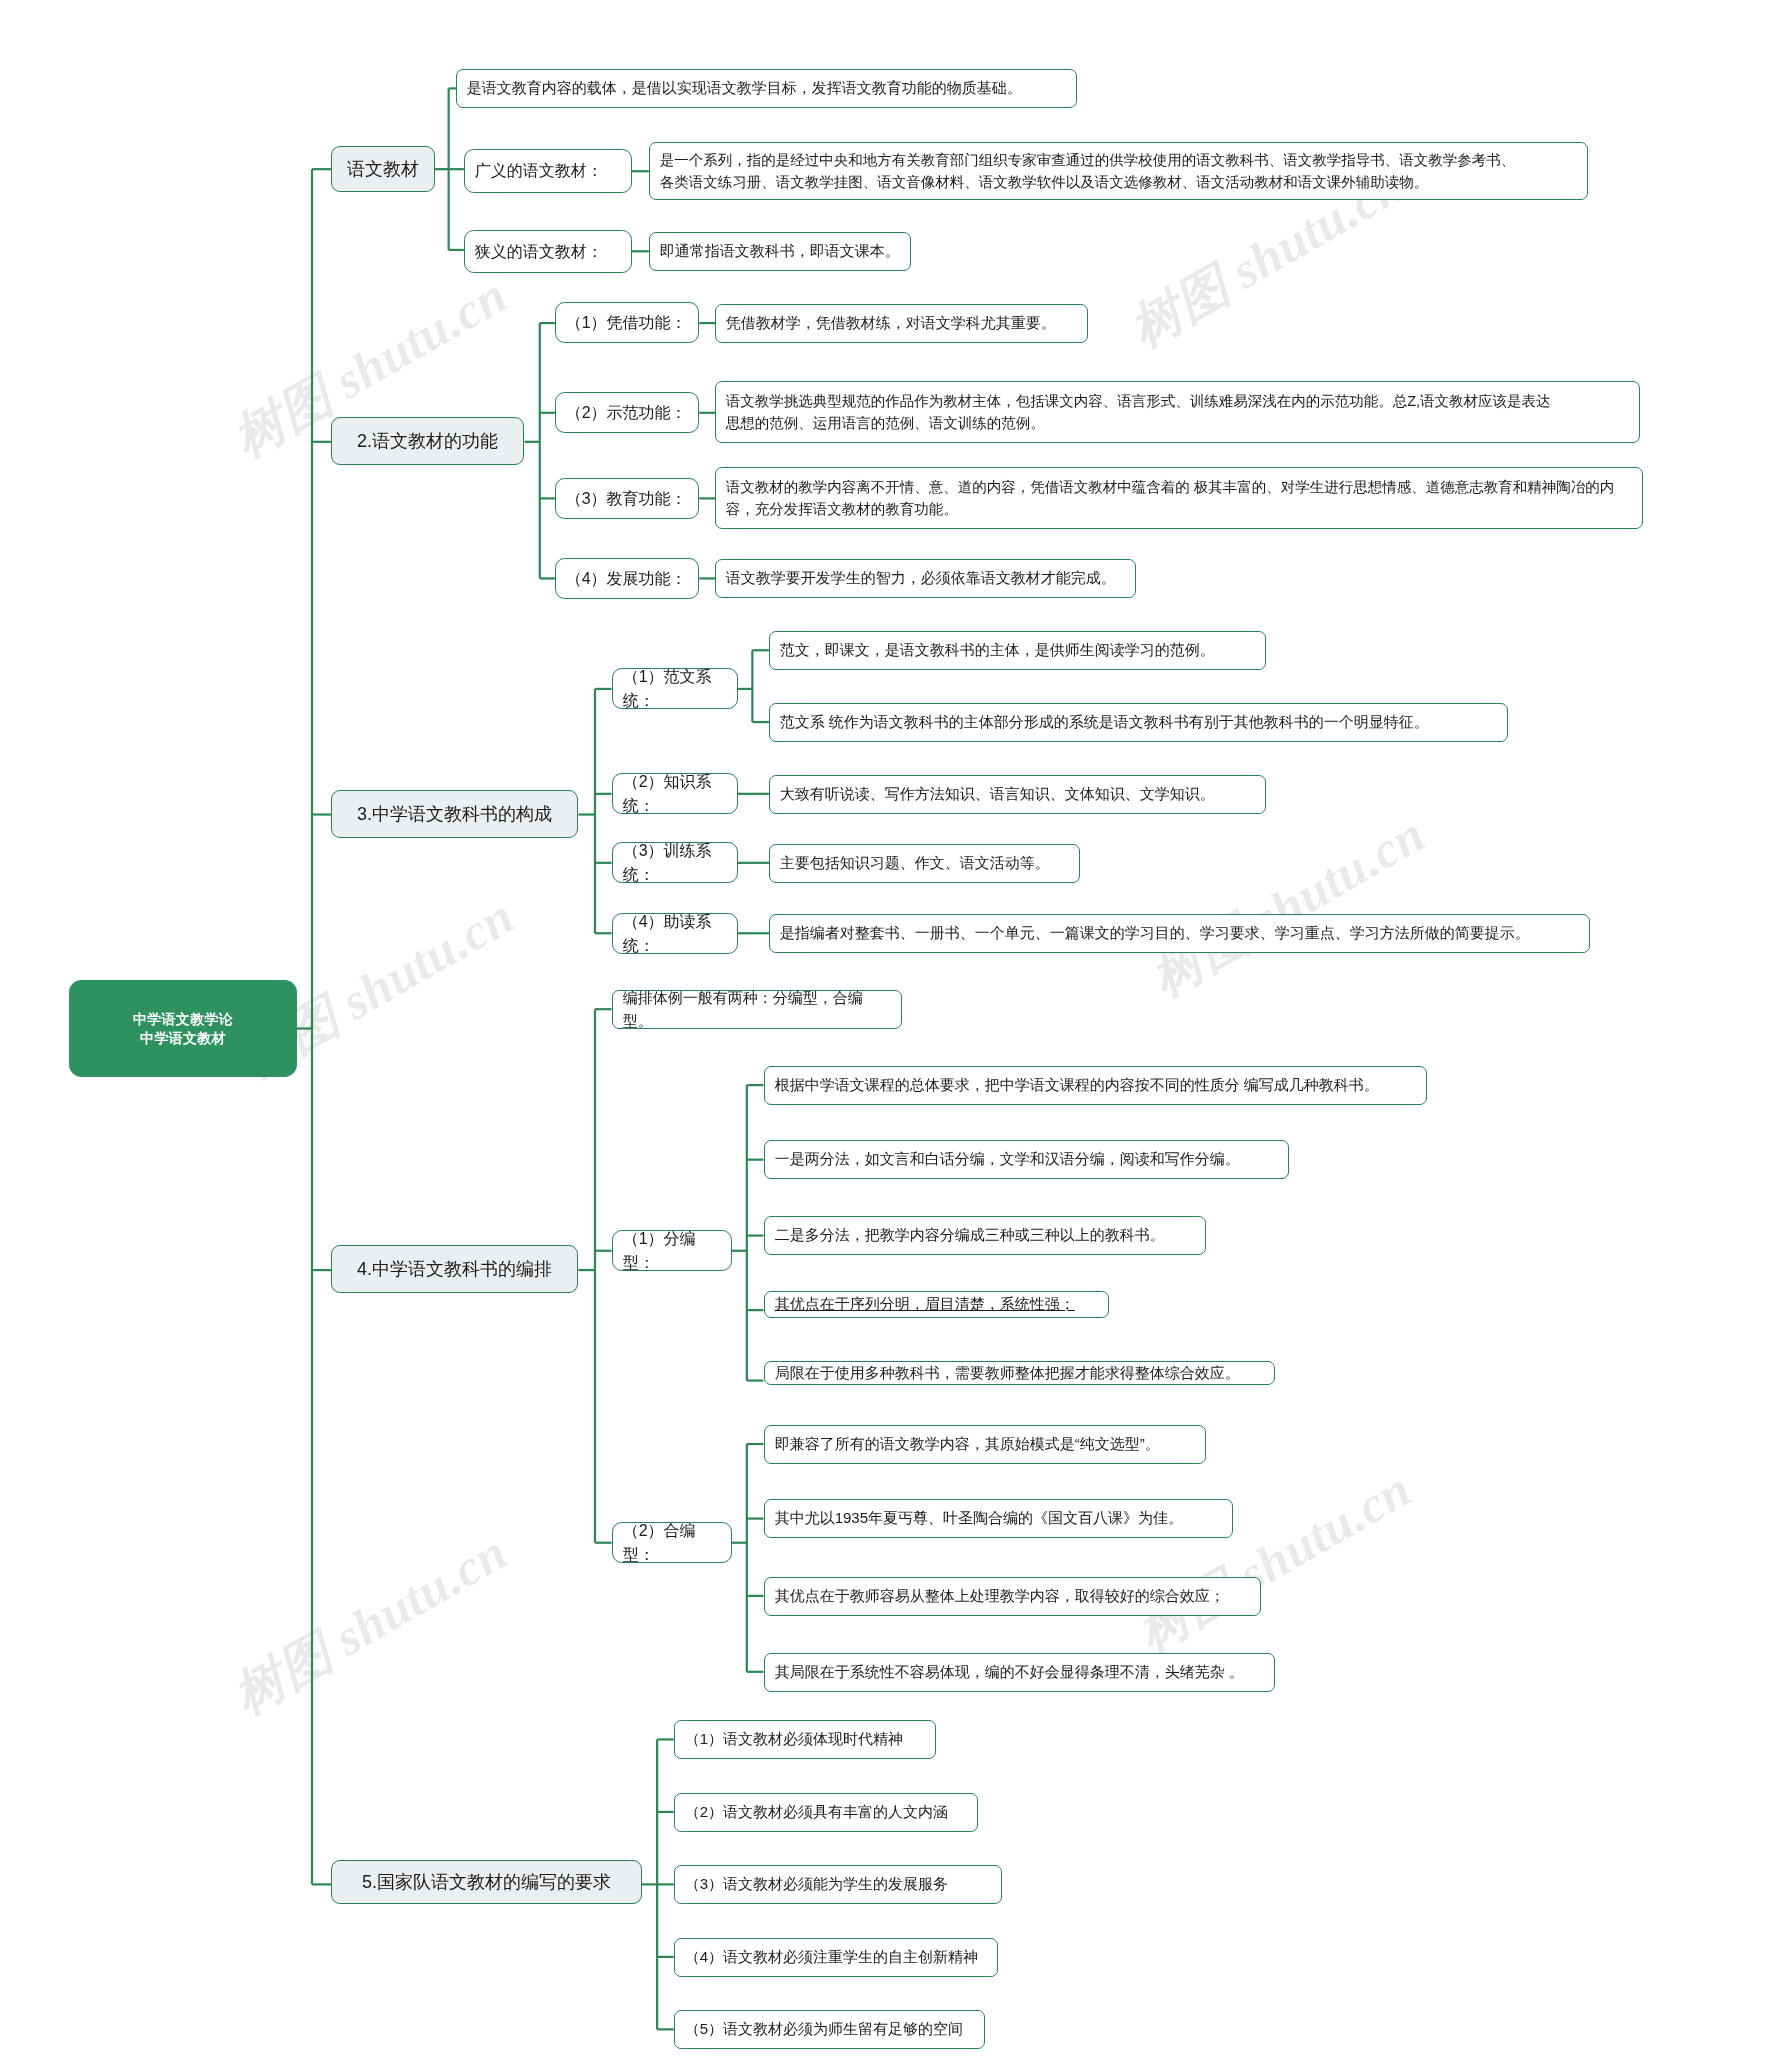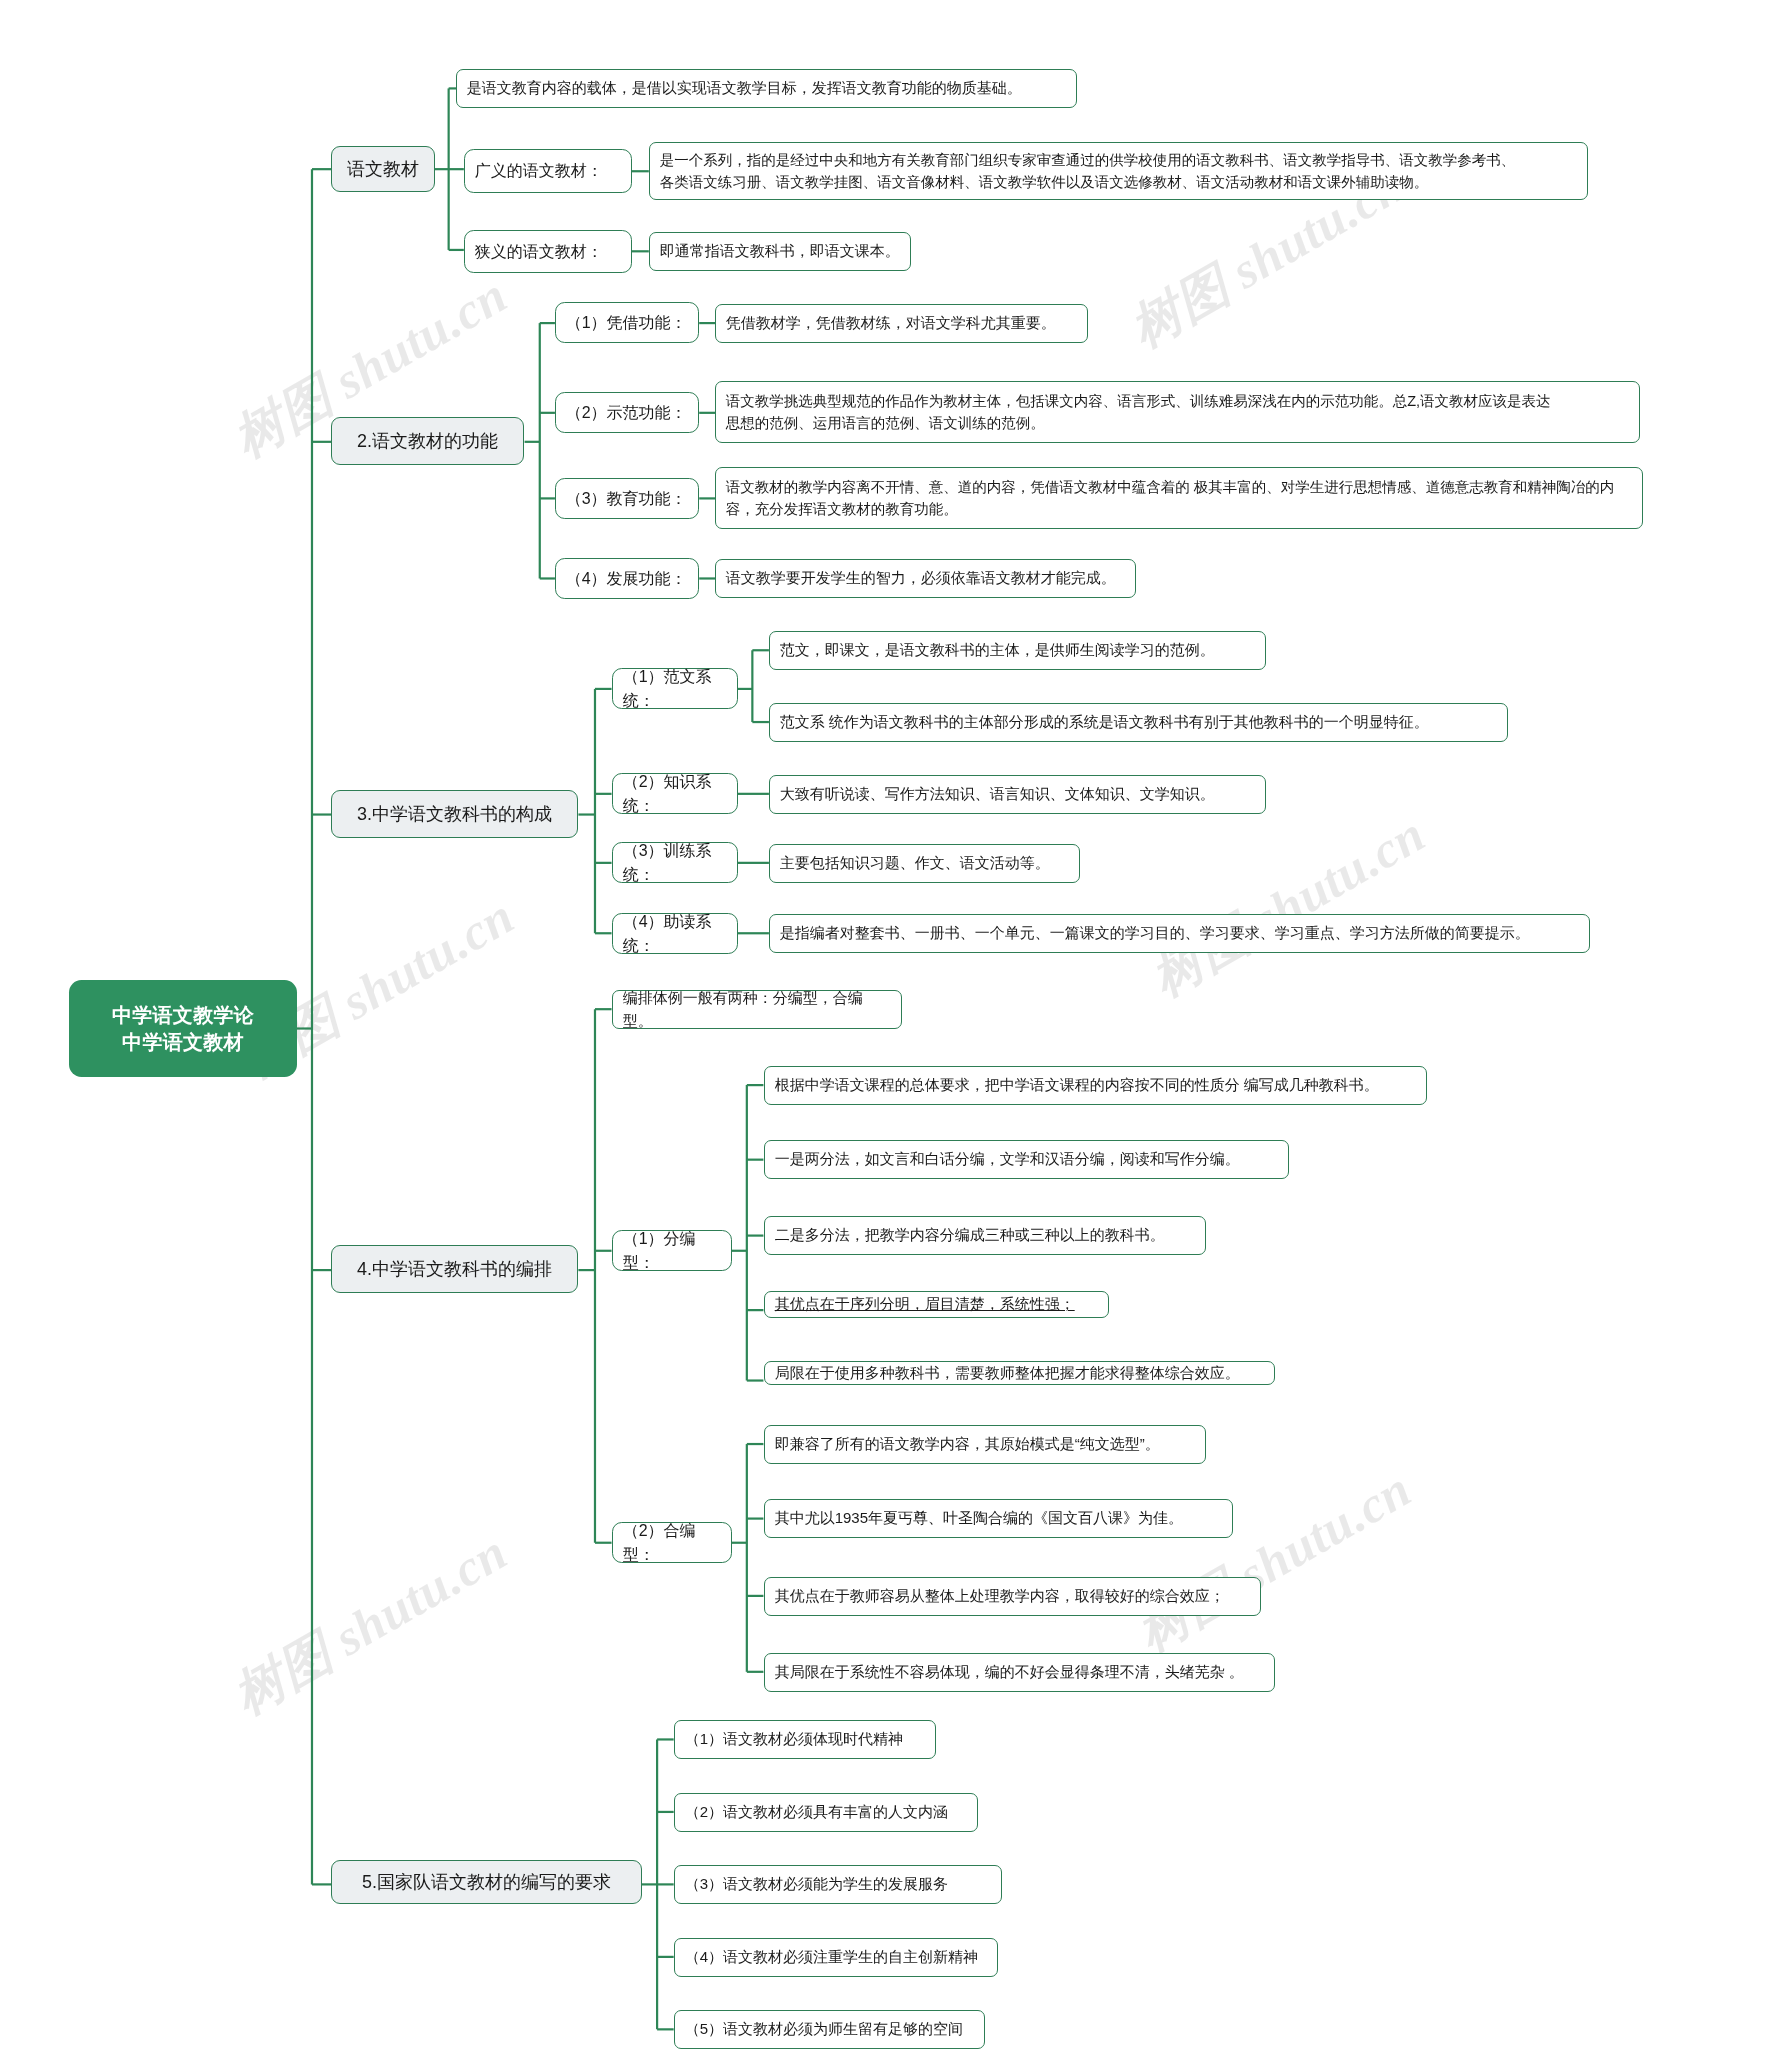--- a/index.html
+++ b/index.html
@@ -51,21 +51,21 @@
     color: #1a1a1a;
     padding: 6.2px 9.7px;
     line-height: 1.48;
     white-space: pre-wrap;
   }
   .node-root {
     background: #2e9160;
     border: none;
     border-radius: 12.4px;
     color: #ffffff;
-    font-size: 20px;
+    font-size: 14px;
     font-weight: 600;
     text-align: center;
     justify-content: center;
     line-height: 1.35;
     letter-spacing: 0.3px;
   }
   .node-l1 {
     background: #eceff1;
     border-color: #2e7d55;
     border-radius: 9px;

